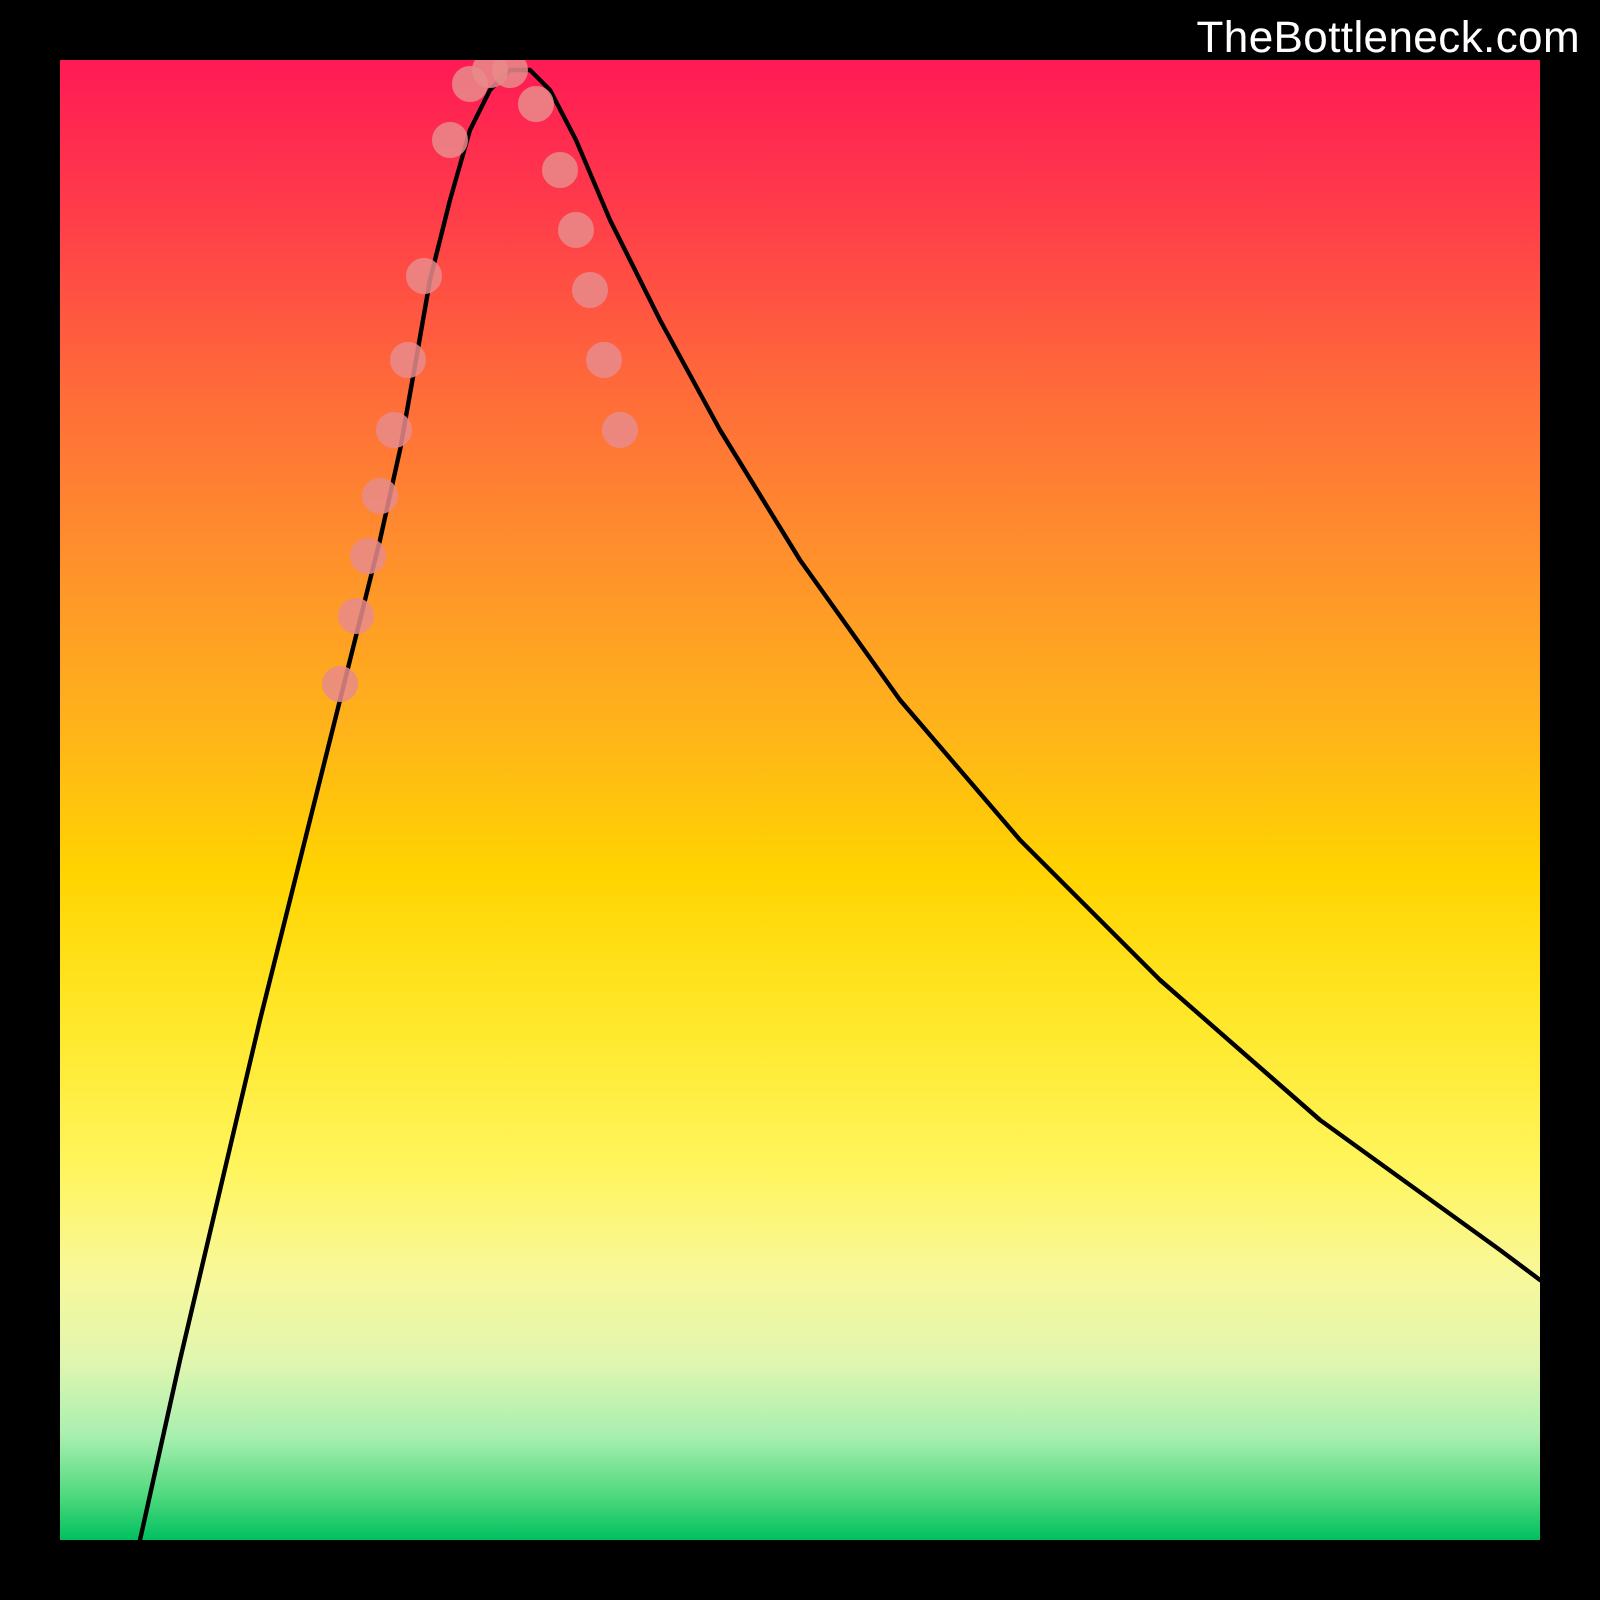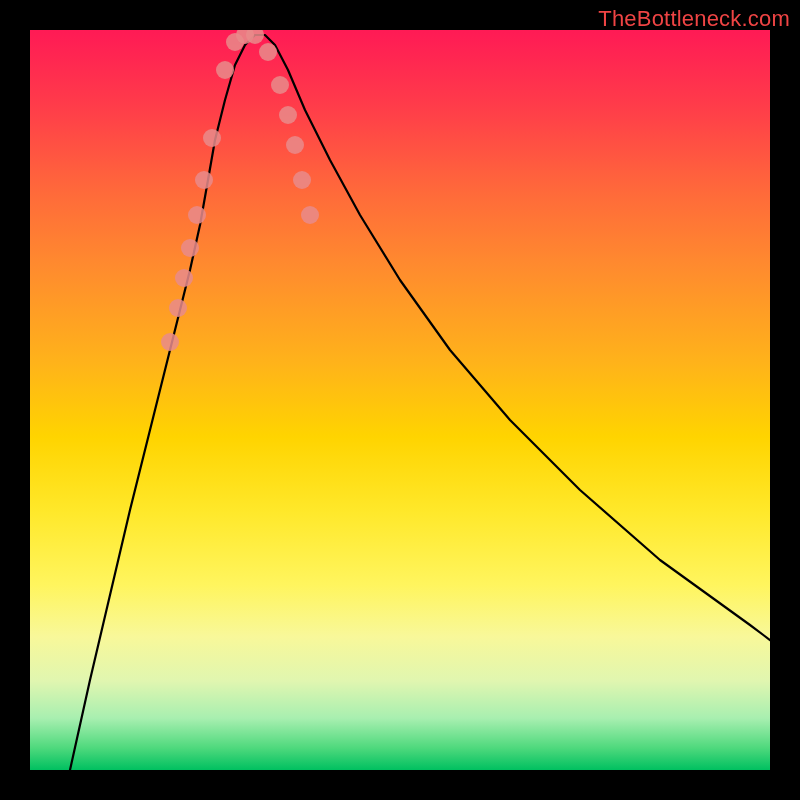--- a/index.html
+++ b/index.html
@@ -39,21 +39,21 @@
       #e0f6b0 88%,
       #a8efb0 93%,
       #4fd97d 97%,
       #00c060 100%
     );
   }
   .watermark {
     position: absolute;
     top: 6px;
     right: 10px;
-    color: #ef4444;
+    color: #ffffff;
     font-size: 22px;
     font-weight: 500;
     letter-spacing: 0.2px;
   }
   svg.curve {
     position: absolute;
     left: 0;
     top: 0;
   }
 </style>

